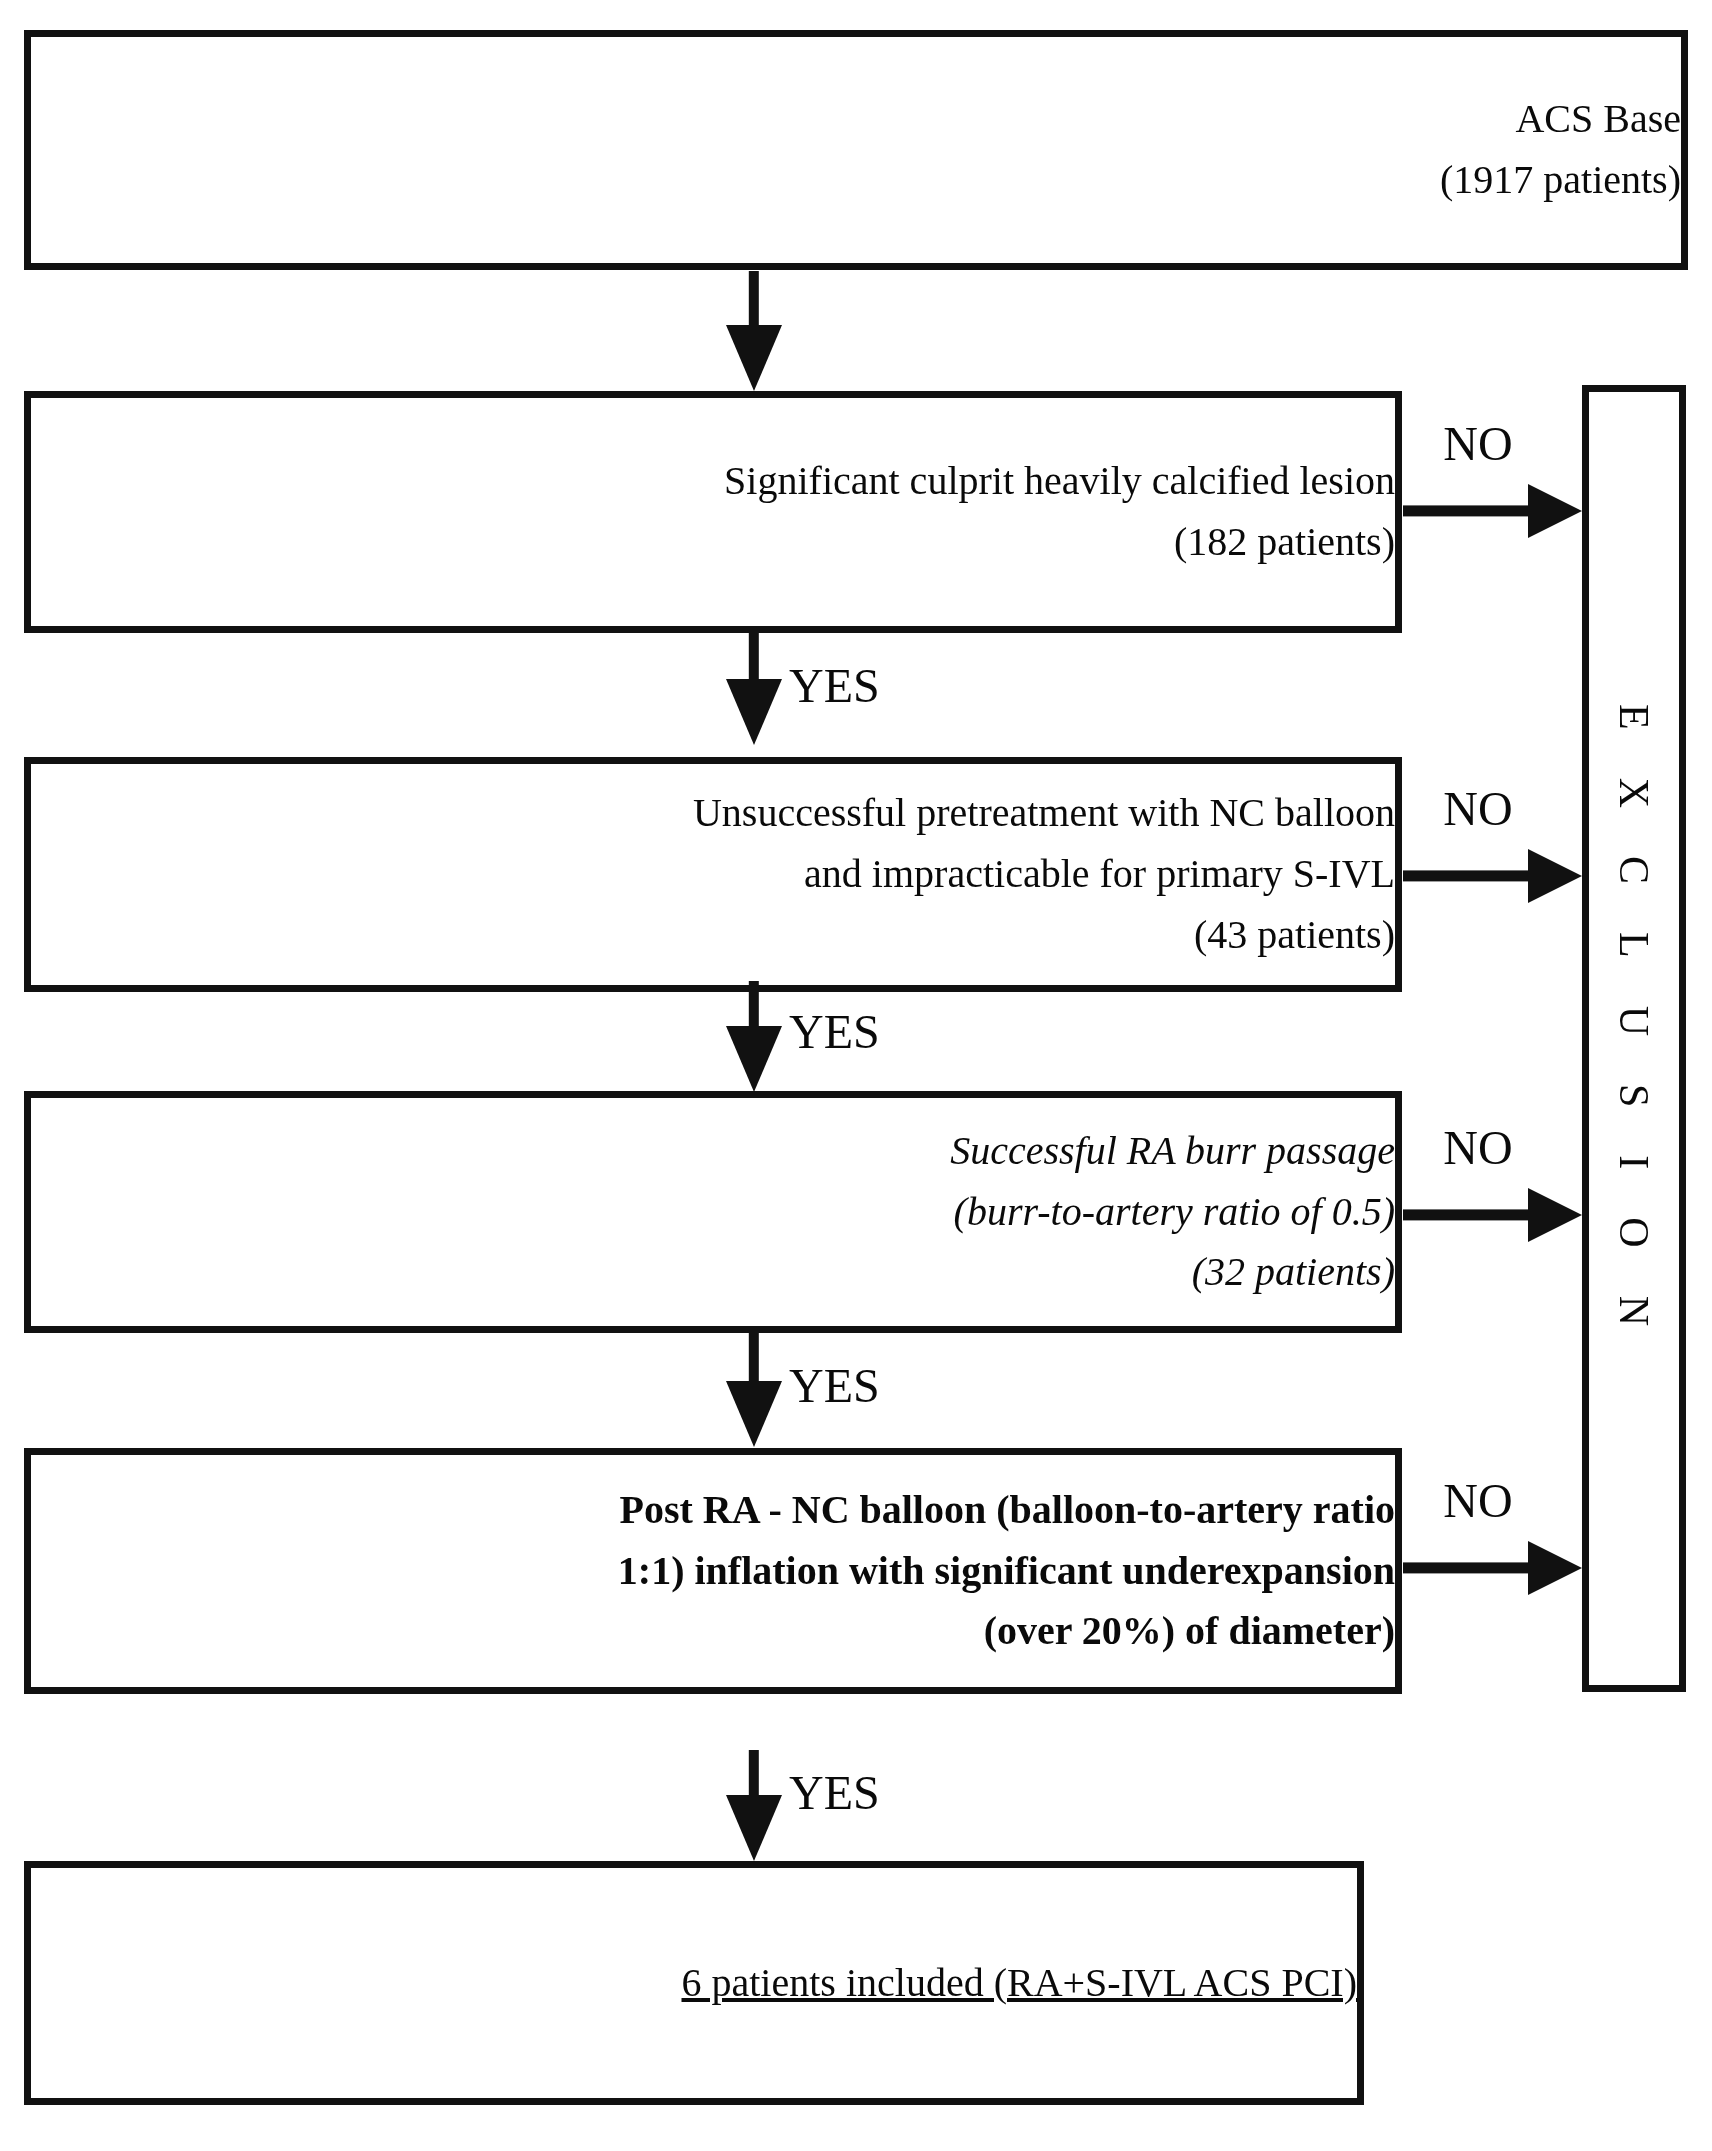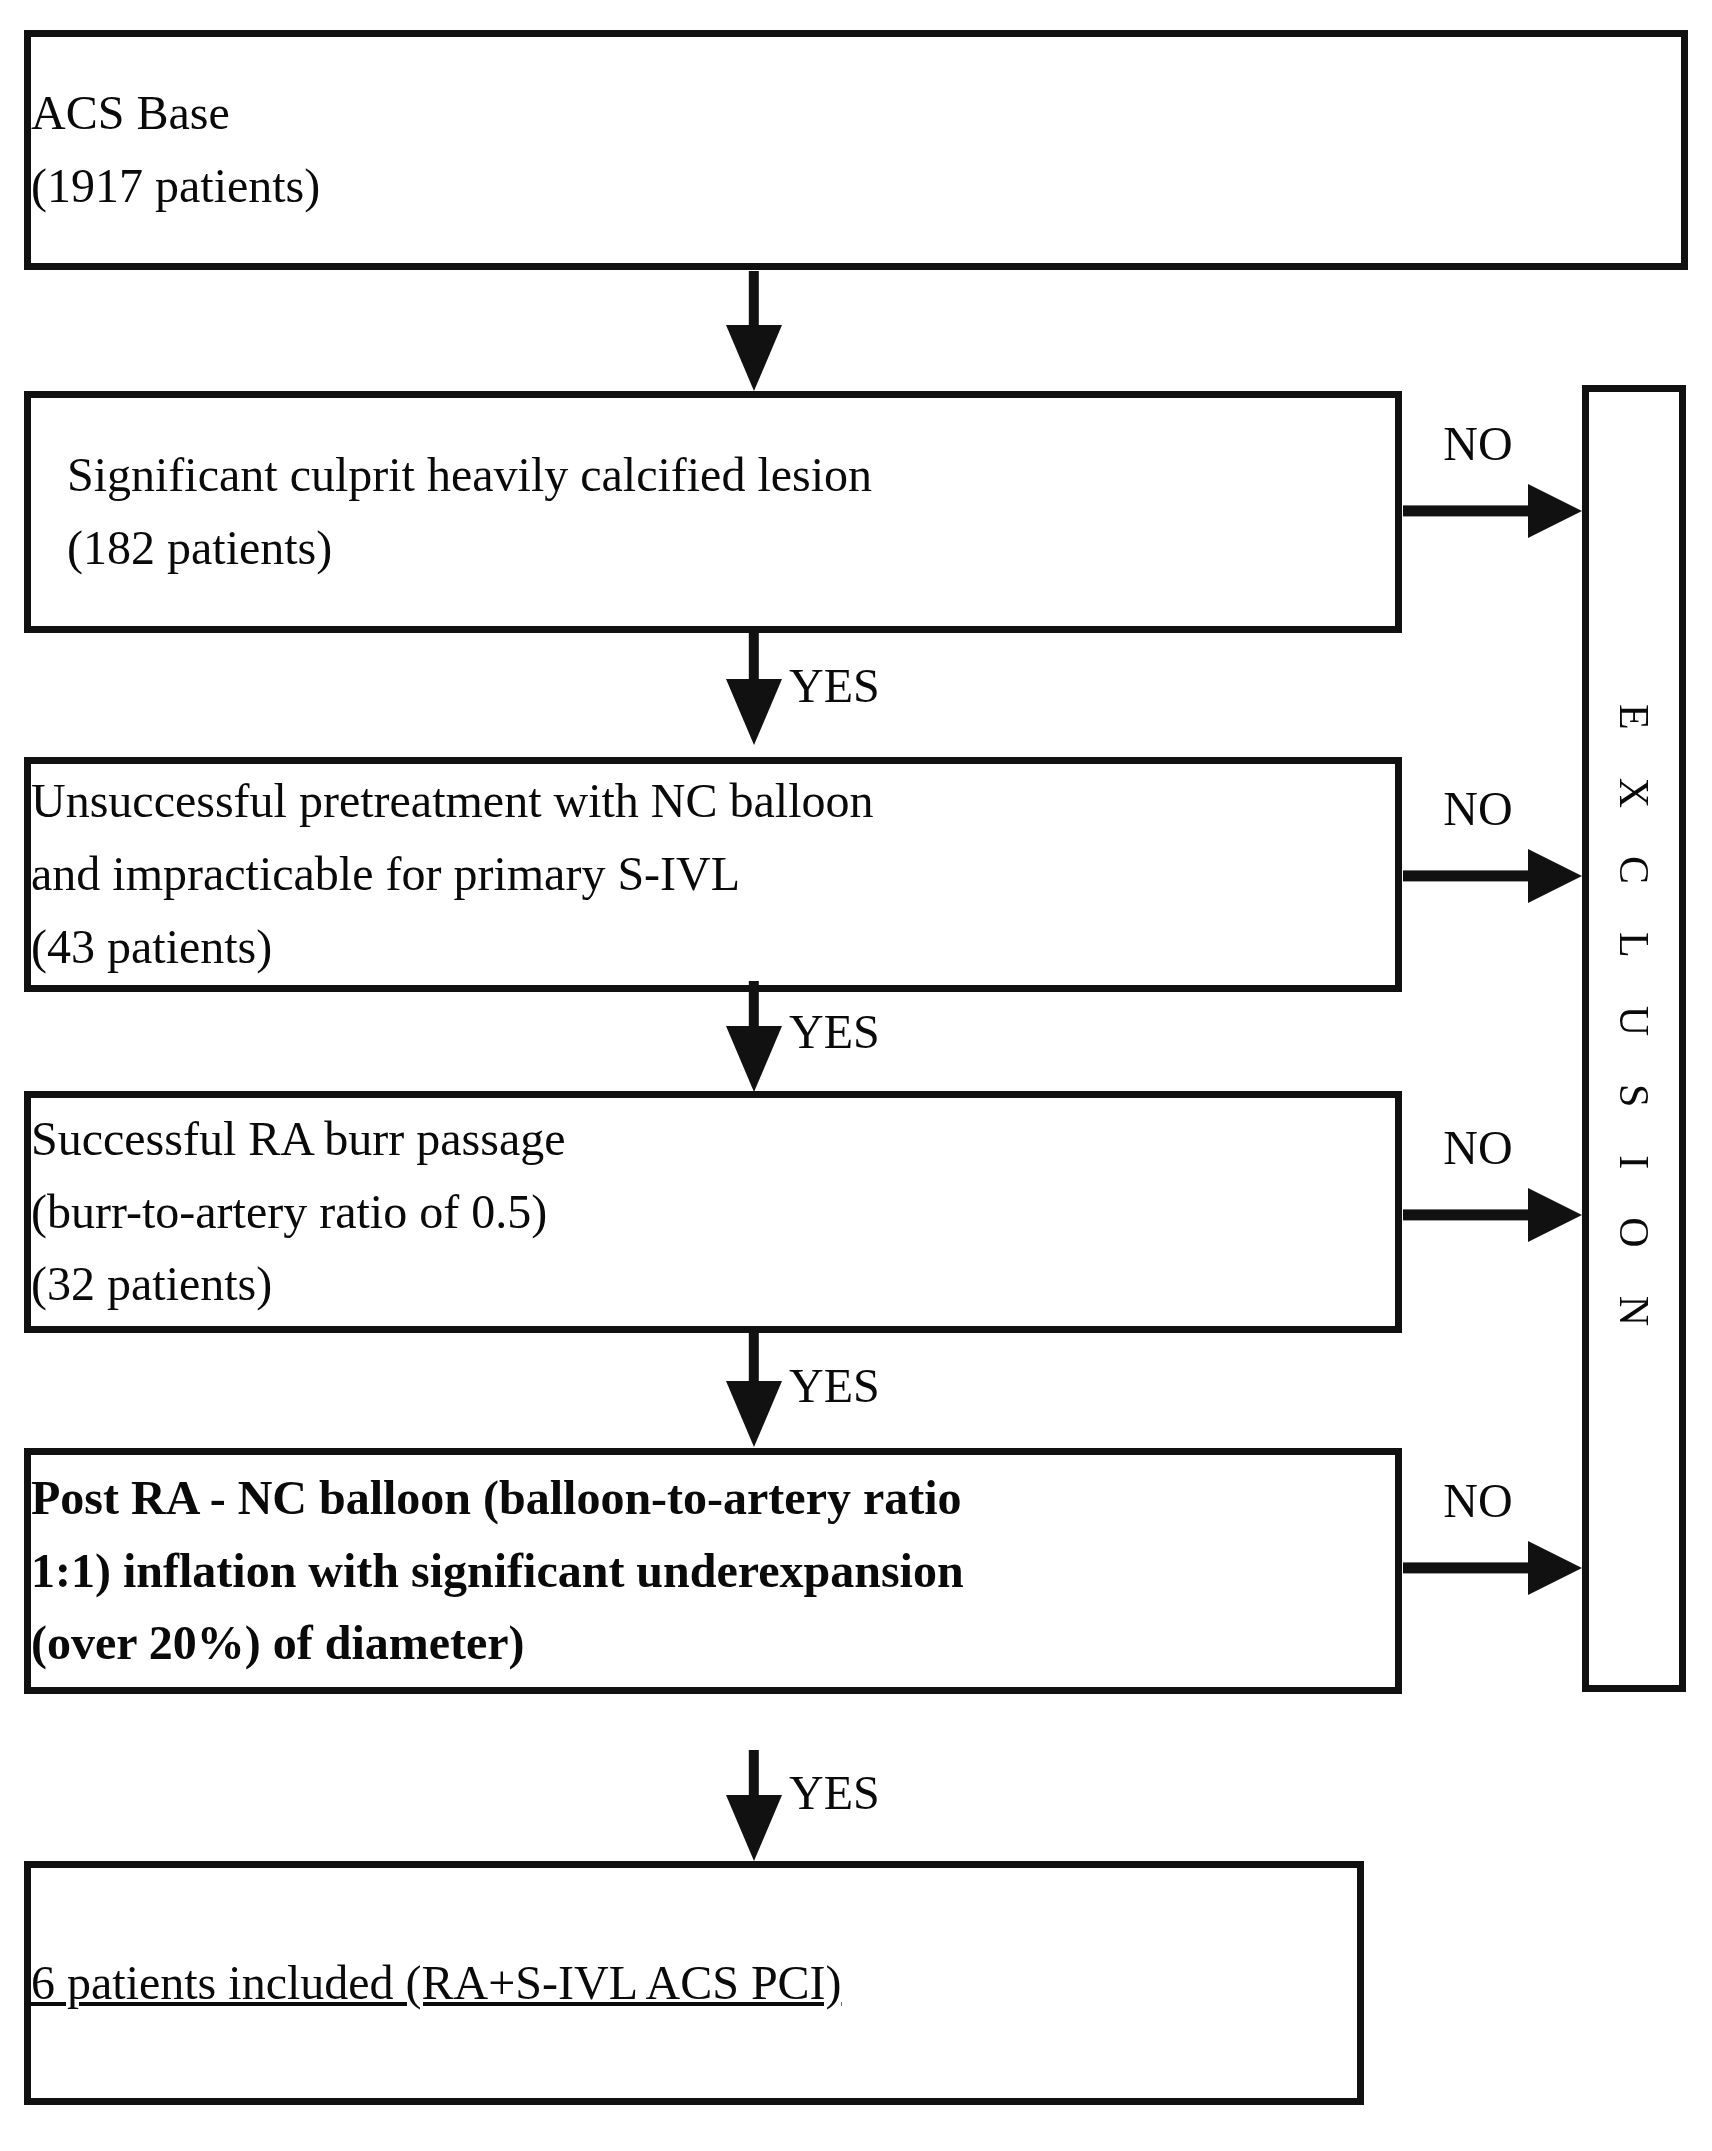--- a/index.html
+++ b/index.html
@@ -17,23 +17,23 @@
     overflow: hidden;
   }
   .box {
     position: absolute;
     box-sizing: border-box;
     border: 7.8px solid #111111;
     background: #ffffff;
     display: flex;
     flex-direction: column;
     justify-content: center;
-    align-items: flex-start;
+    align-items: flex-end;
     text-align: center;
-    font-size: 48px;
+    font-size: 40px;
     line-height: 1.52;
   }
   .box .line {
     white-space: nowrap;
   }
   
   .v-arrow {
     position: absolute;
     width: 62px;
   }
@@ -152,21 +152,21 @@
     <div class="shaft"></div>
     <div class="head"></div>
   </div>
 
   <div class="v-arrow" style="left:723px; top:981px; height:111px;">
     <div class="shaft" style="height:50px;"></div>
     <div class="head"></div>
   </div>
   <div class="edge-label" style="left:789px; top:1008px;">YES</div>
 
-  <div class="box" style="left:24px; top:1091px; width:1378px; height:242px;">
+  <div class="box" style="left:24px; top:1091px; width:1378px; height:242px;font-style:italic;">
     <div class="line">Successful RA burr passage</div>
     <div class="line">(burr-to-artery ratio of 0.5)</div>
     <div class="line">(32 patients)</div>
   </div>
 
   <div class="edge-label no-label" style="left:1409px; top:1124px;">NO</div>
   <div class="h-arrow" style="left:1403px; top:1182px; width:179px;">
     <div class="shaft"></div>
     <div class="head"></div>
   </div>

